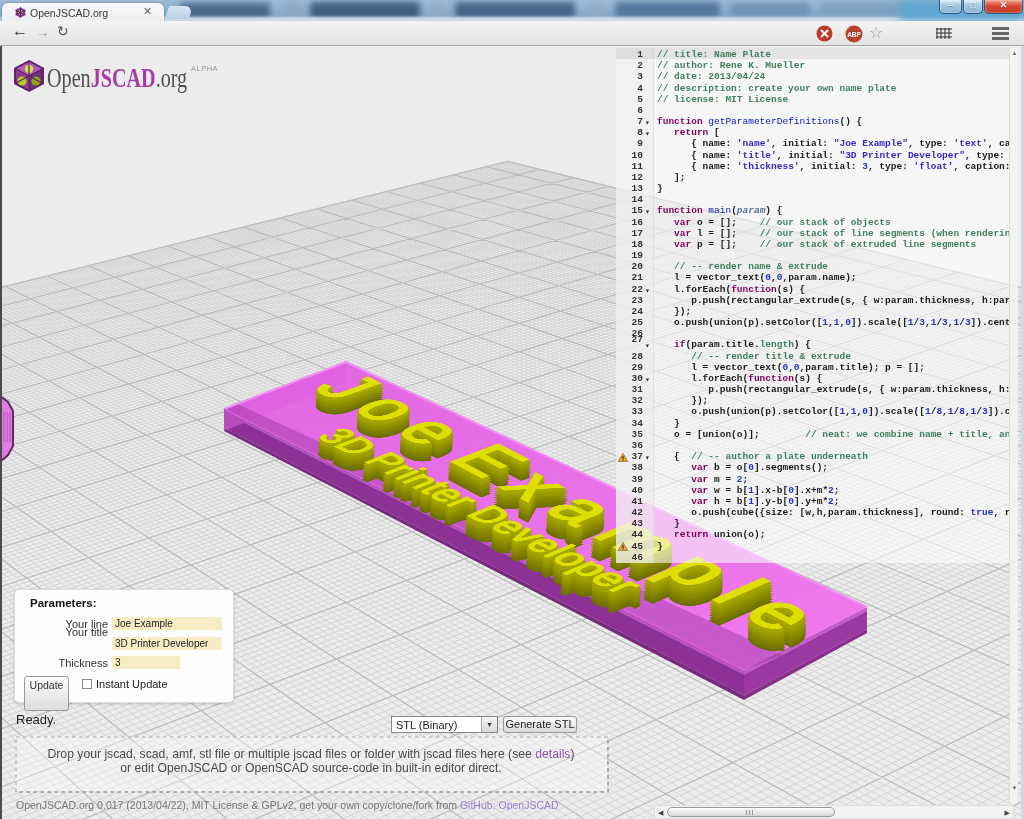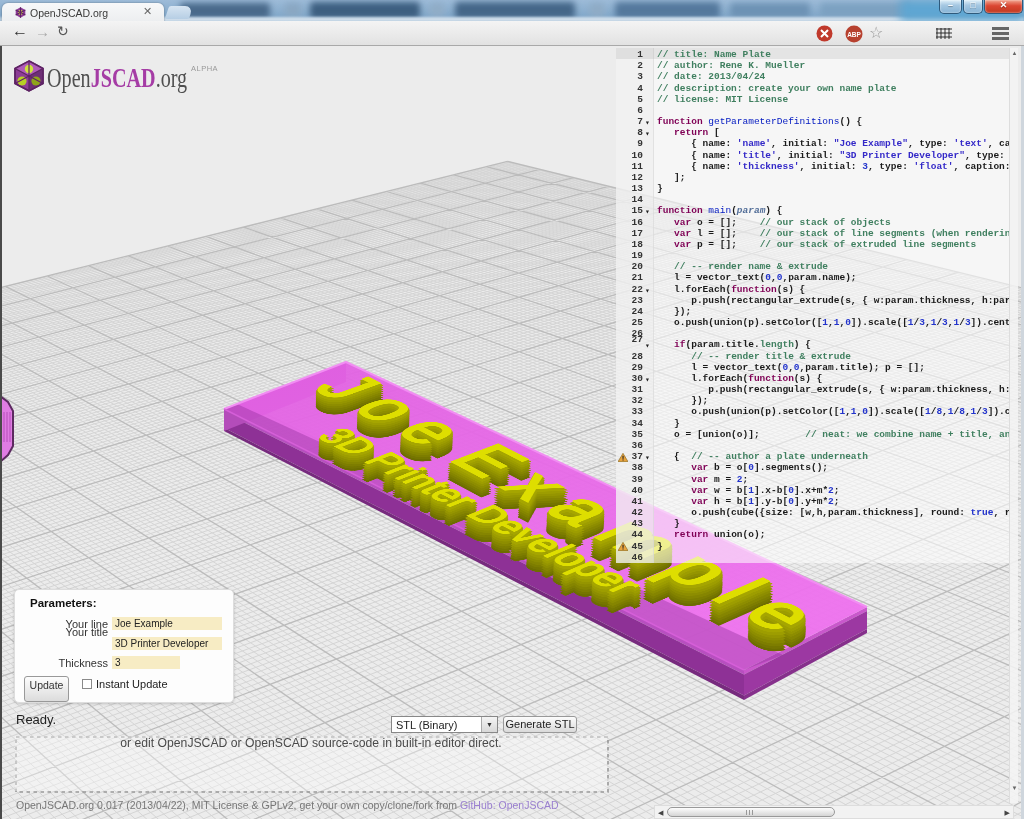--- a/index.html
+++ b/index.html
@@ -38,21 +38,21 @@
 #logotext{position:absolute;left:33px;top:2px;font-family:"Liberation Serif",serif;font-size:28px;color:#4f4f4f;transform:scaleX(.72);transform-origin:0 0;white-space:nowrap}
 #logotext b{color:#a53ca5;font-weight:bold}
 #alpha{position:absolute;left:177px;top:4px;font-size:7.5px;color:#999;letter-spacing:.5px}
 
 #lefttab{position:absolute;left:0;top:396px}
 
 #params{position:absolute;left:14px;top:589px;width:220px;height:114px;background:#fdfdfd;border:1px solid #ddd;border-radius:5px;box-shadow:0 1px 3px rgba(0,0,0,.18)}
 #params h4{position:absolute;left:15px;top:7px;font-size:11.5px;color:#111}
 #params .lab{position:absolute;font-size:11px;color:#333;width:93px;text-align:right}
 #params .inp{position:absolute;left:97px;background:#f7ecc4;font-size:10px;color:#222;padding:1px 0 0 3px;height:13px}
-#update{position:absolute;left:9px;top:86px;width:45px;height:26px;border:1px solid #999;border-radius:3px;background:linear-gradient(#fdfdfd,#dcdcdc);font-size:10.5px;color:#333;text-align:center;padding-top:2px}
+#update{position:absolute;left:9px;top:86px;width:45px;height:35px;border:1px solid #999;border-radius:3px;background:linear-gradient(#fdfdfd,#dcdcdc);font-size:10.5px;color:#333;text-align:center;padding-top:2px}
 #cb{position:absolute;left:67px;top:89px;width:10px;height:10px;border:1px solid #8a8a8a;background:#fff}
 #cblab{position:absolute;left:81px;top:88px;font-size:11px;color:#222}
 #ready{position:absolute;left:16px;top:712px;font-size:13px;color:#222}
 
 #stlsel{position:absolute;left:391px;top:716px;width:107px;height:17px;background:#fff;border:1px solid #888}
 #stlsel .t{position:absolute;left:4px;top:2px;font-size:11px;color:#222}
 #stlsel .a{position:absolute;right:0;top:0;width:16px;height:15px;background:linear-gradient(#f4f4f4,#d8d8d8);border-left:1px solid #aaa;text-align:center;font-size:7px;color:#333;padding-top:4px}
 #genstl{position:absolute;left:503px;top:716px;width:74px;height:17px;border:1px solid #999;border-radius:3px;background:linear-gradient(#fcfcfc,#dadada);font-size:11px;color:#222;text-align:center;padding-top:1px}
 
 #dropzone{position:absolute;left:15px;top:736px;width:592px;height:55px;background:rgba(255,255,255,.35);text-align:center;font-size:12.2px;color:#4a4a4a}
@@ -218,20 +218,21 @@
       <div id="ready">Ready.</div>
 <svg style="position:absolute;left:15px;top:736px" width="594" height="57">
         <rect x="1" y="1" width="592" height="55" fill="none" stroke="#9a9a9a" stroke-width="1.6" stroke-dasharray="3.5 3.5"></rect>
       </svg>
 <div id="stlsel">
         <div class="t">STL (Binary)</div>
         <div class="a">▼</div>
       </div>
 <div id="genstl">Generate STL</div>
 <div id="dropzone">
+        <div class="l1">Drop your jscad, scad, amf, stl file or multiple jscad files or folder with jscad files here (see <a>details</a>)</div>
 <div>or edit OpenJSCAD or OpenSCAD source-code in built-in editor direct.</div>
       </div>
 <div id="footer">OpenJSCAD.org 0.017 (2013/04/22), MIT License &amp; GPLv2, get your own copy/clone/fork from <a>GitHub: OpenJSCAD</a></div>
       <div id="cpanel">
         <div class="gut"></div>
         <div class="al"></div>
         <div id="code"><div class="ln" style="top:0.0px">1</div>
 <div class="cl" style="top:0.0px"><span class="c">// title: Name Plate</span></div>
 <div class="ln" style="top:11.2px">2</div>
 <div class="cl" style="top:11.2px"><span class="c">// author: Rene K. Mueller</span></div>

